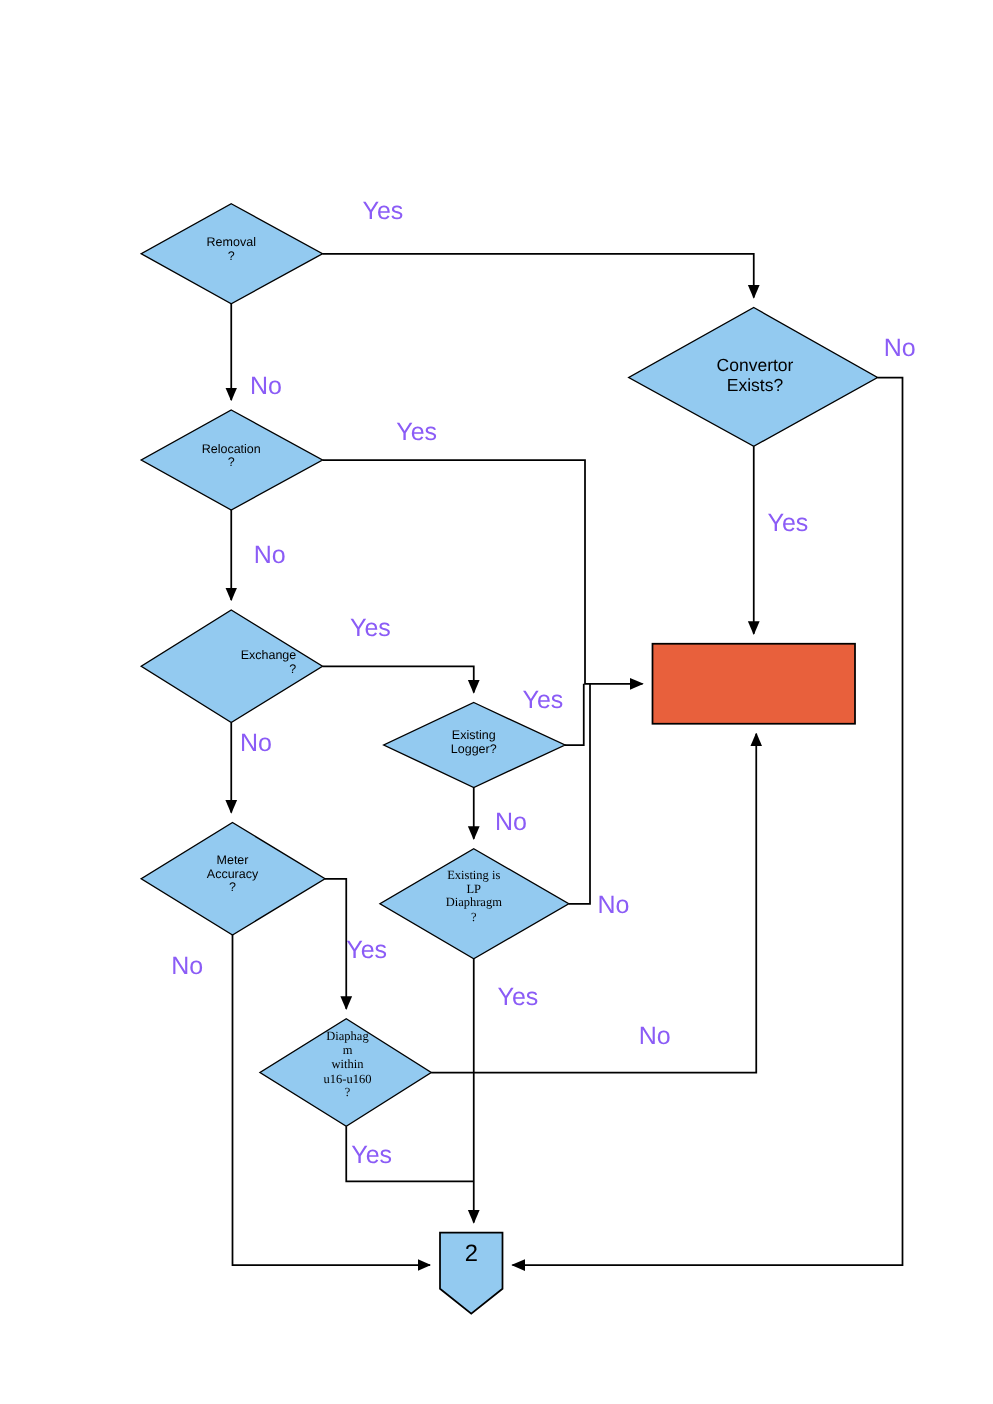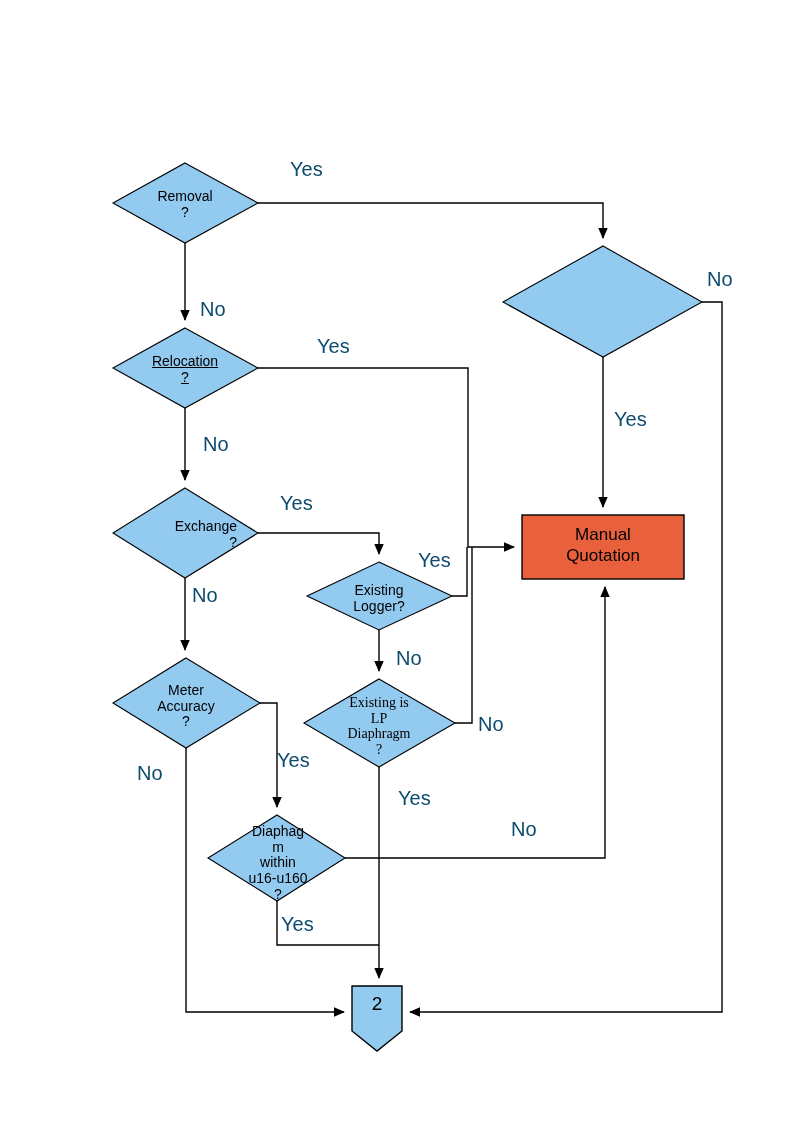--- a/index.html
+++ b/index.html
@@ -30,36 +30,36 @@
   }
   .node-label {
     position: absolute;
     text-align: center;
     color: #000000;
     pointer-events: none;
     white-space: pre-line;
     line-height: 1.12;
   }
   .diamond-label {
-    font-size: 14px;
+    font-size: 10px;
   }
   .diamond-label-lg {
     font-size: 14px;
   }
   .process-label {
     font-size: 17px;
     line-height: 1.25;
   }
   .connector-label {
     font-size: 19px;
   }
   .edge-label {
     position: absolute;
     font-size: 20px;
-    color: #0c4a6e;
+    color: #8b5cf6;
     white-space: nowrap;
     pointer-events: none;
   }
 </style>
 </head>
 <body>
 
 <div id="flowchart-root">
 
   <svg class="flow-svg" viewBox="0 0 794 1123">
@@ -124,47 +124,47 @@
 
       <path d="M603,357 L603,507" marker-end="url(#arrowHead)"></path>
 
       <path d="M702,302 L722,302 L722,1012 L410,1012" marker-end="url(#arrowHead)"></path>
     </g>
   </svg>
 
   <div class="node-label diamond-label" style="left:133px; top:189px; width:104px;">Removal
 ?</div>
 
-  <div class="node-label diamond-label" style="left:133px; top:354px; width:104px;text-decoration:underline;">Relocation
+  <div class="node-label diamond-label" style="left:133px; top:354px; width:104px;">Relocation
 ?</div>
 
   <div class="node-label diamond-label" style="left:133px; top:519px; width:104px;text-align:right;">Exchange
 ?</div>
 
   <div class="node-label diamond-label" style="left:134px; top:683px; width:104px;">Meter
 Accuracy
 ?</div>
 
   <div class="node-label diamond-label" style="left:327px; top:583px; width:104px;text-align:center;">Existing
 Logger?</div>
 
   <div class="node-label diamond-label" style="left:327px; top:695px; width:104px;font-family:Liberation Serif, serif;">Existing is
 LP
 Diaphragm
 ?</div>
 
-  <div class="node-label diamond-label" style="left:232px; top:824px; width:92px;">Diaphag
+  <div class="node-label diamond-label" style="left:232px; top:824px; width:92px;font-family:Liberation Serif, serif;">Diaphag
 m
 within
 u16-u160
 ?</div>
 
+  <div class="node-label diamond-label-lg" style="left:538px; top:285px; width:132px;">Convertor
+Exists?</div>
 
-  <div class="node-label process-label" style="left:522px; top:524px; width:162px;">Manual
-Quotation</div>
 
   <div class="node-label connector-label" style="left:352px; top:993px; width:50px;">2</div>
 
   <div class="edge-label" style="left:290px; top:158px;">Yes</div>
   <div class="edge-label" style="left:200px; top:298px;">No</div>
   <div class="edge-label" style="left:317px; top:335px;">Yes</div>
   <div class="edge-label" style="left:203px; top:433px;">No</div>
   <div class="edge-label" style="left:280px; top:492px;">Yes</div>
   <div class="edge-label" style="left:192px; top:584px;">No</div>
   <div class="edge-label" style="left:707px; top:268px;">No</div>

